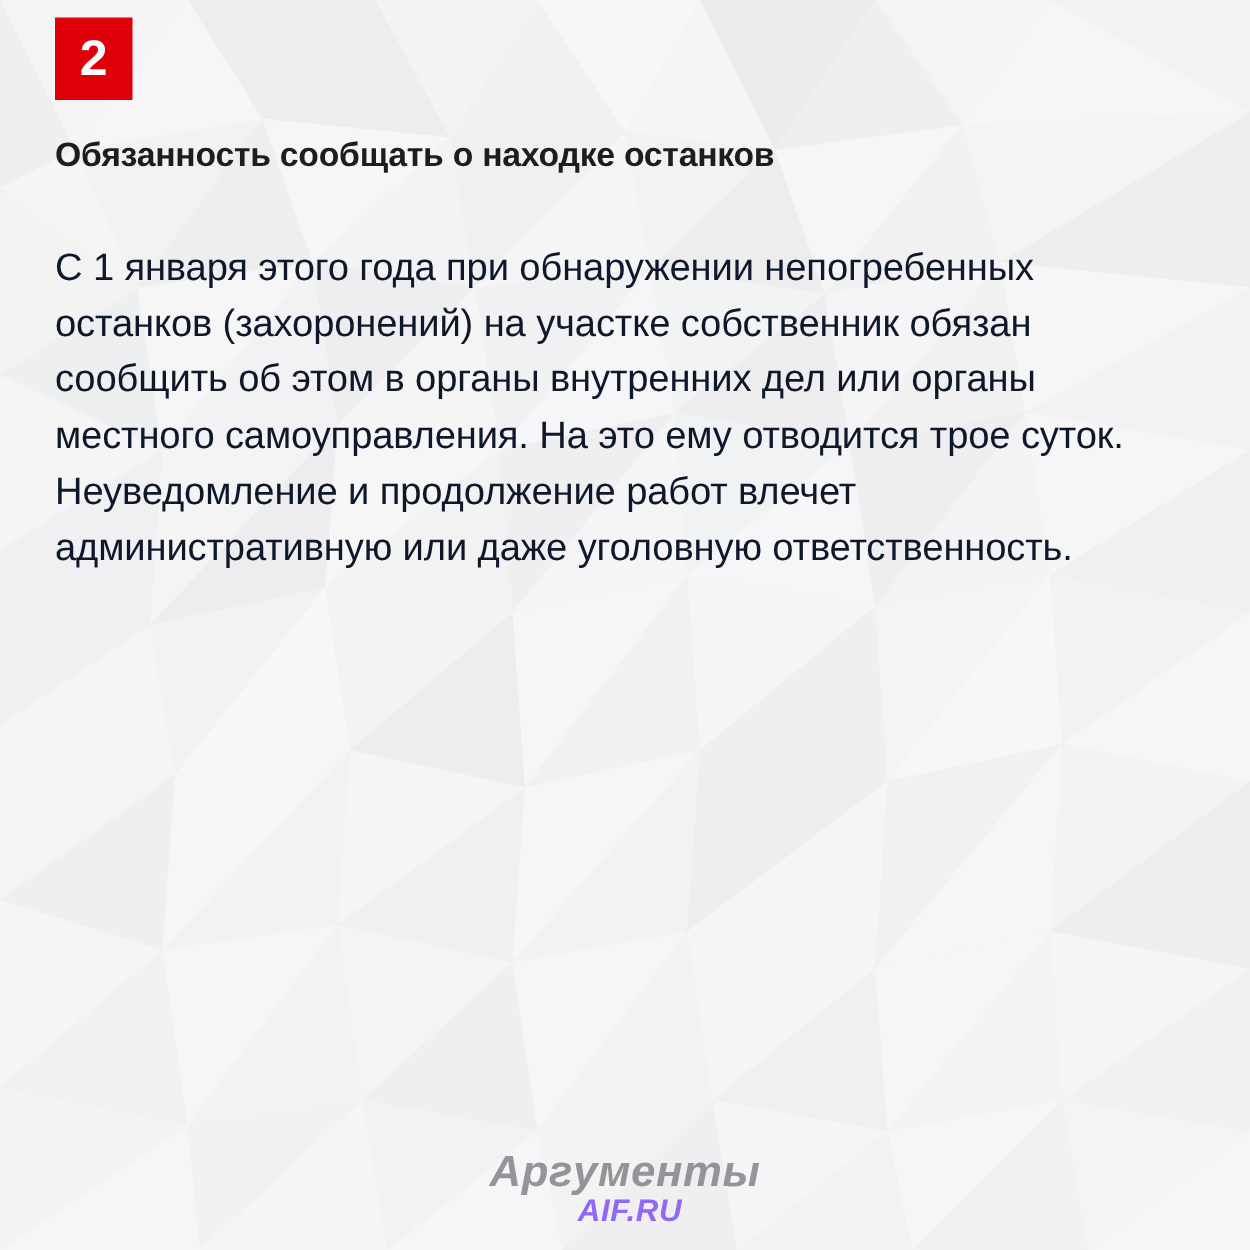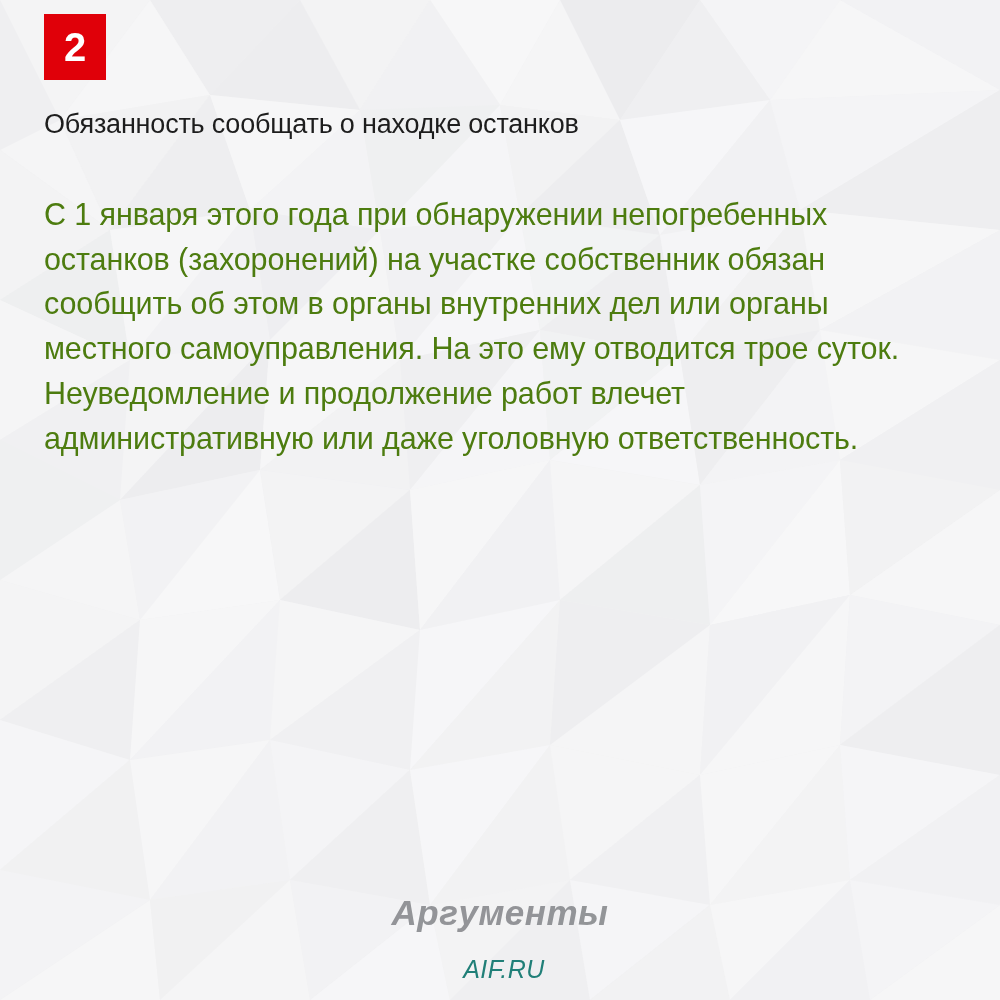--- a/index.html
+++ b/index.html
@@ -56,29 +56,29 @@
 
   
   .content {
     position: absolute;
     left: 44px;
     top: 108px;
     width: 890px;
   }
   .headline {
     font-size: 27px;
-    font-weight: normal;
+    font-weight: bold;
     color: #1d1d1d;
     letter-spacing: -0.2px;
     margin: 0 0 50px 0;
     line-height: 1.25;
   }
   .body-text {
     font-size: 30.5px;
-    color: #4d7c0f;
+    color: #0f172a;
     line-height: 1.47;
     letter-spacing: -0.1px;
     margin: 0;
     max-width: 890px;
   }
 
   
   .logo {
     position: absolute;
     left: 0;
@@ -104,27 +104,26 @@
     line-height: 0.98;
   }
   .logo-line1 {
     font-size: 35px;
   }
   .logo-line2 {
     font-size: 35px;
   }
   .logo-domain {
     font-family: "Liberation Sans", sans-serif;
-    font-weight: normal;
+    font-weight: bold;
     font-style: italic;
     font-size: 25px;
-    color: #0f766e;
+    color: #8b5cf6;
     margin-left: 8px;
     letter-spacing: 0.5px;
-    margin-top: 25px;
   }
 </style>
 </head>
 <body>
 
 <div class="slide">
 
   <div class="poly-bg">
     <svg viewBox="0 0 1000 1000" xmlns="http://www.w3.org/2000/svg" aria-hidden="true">
       <rect x="0" y="0" width="1000" height="1000" fill="#f1f1f2"></rect>

